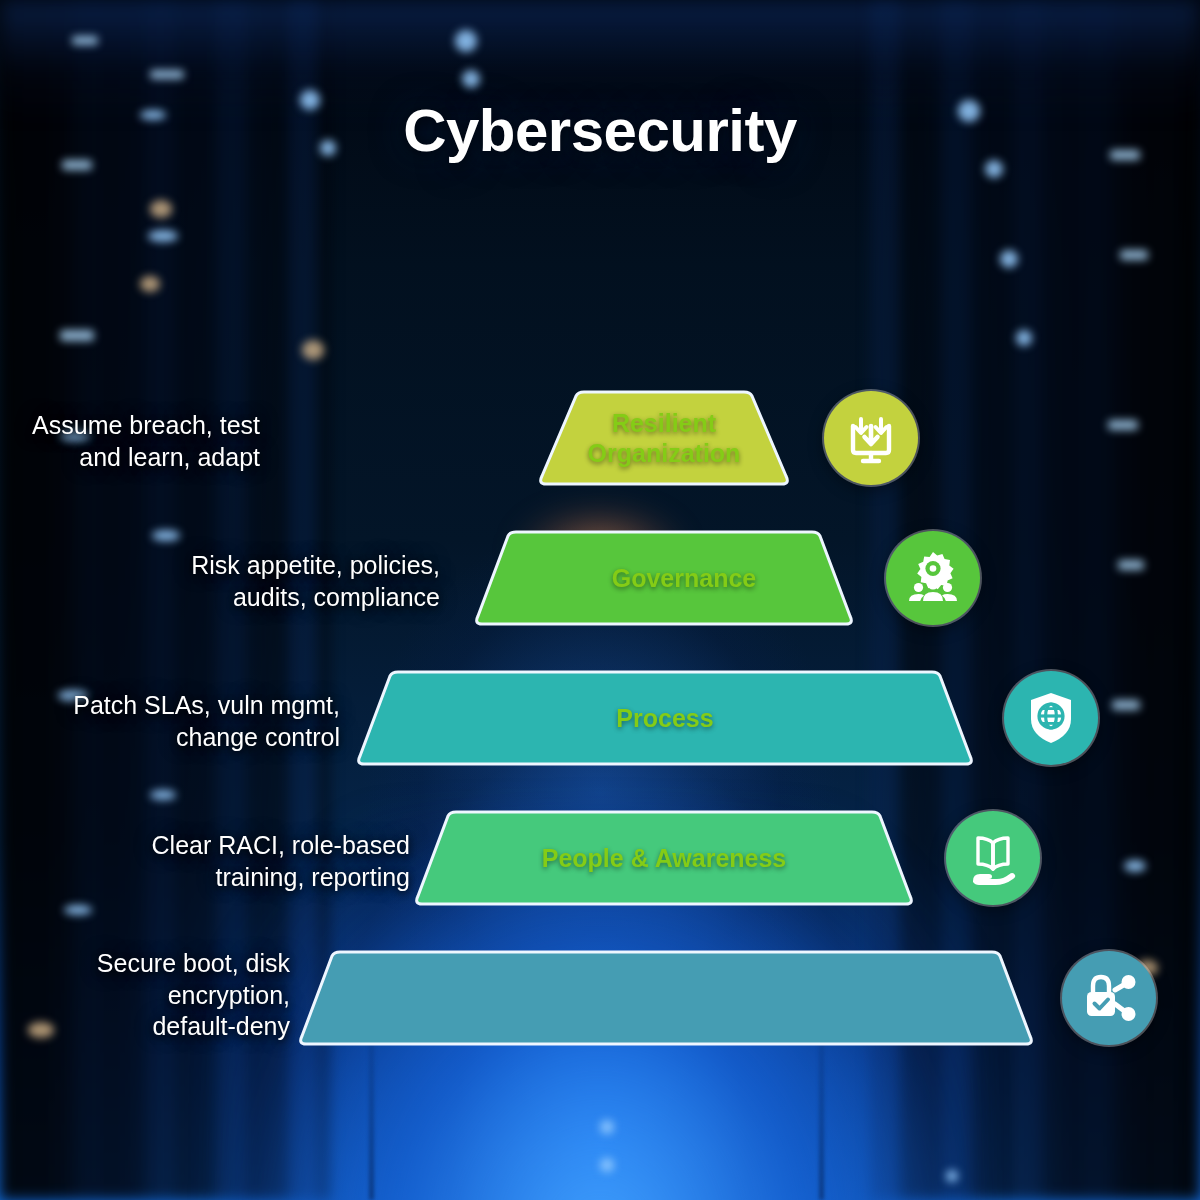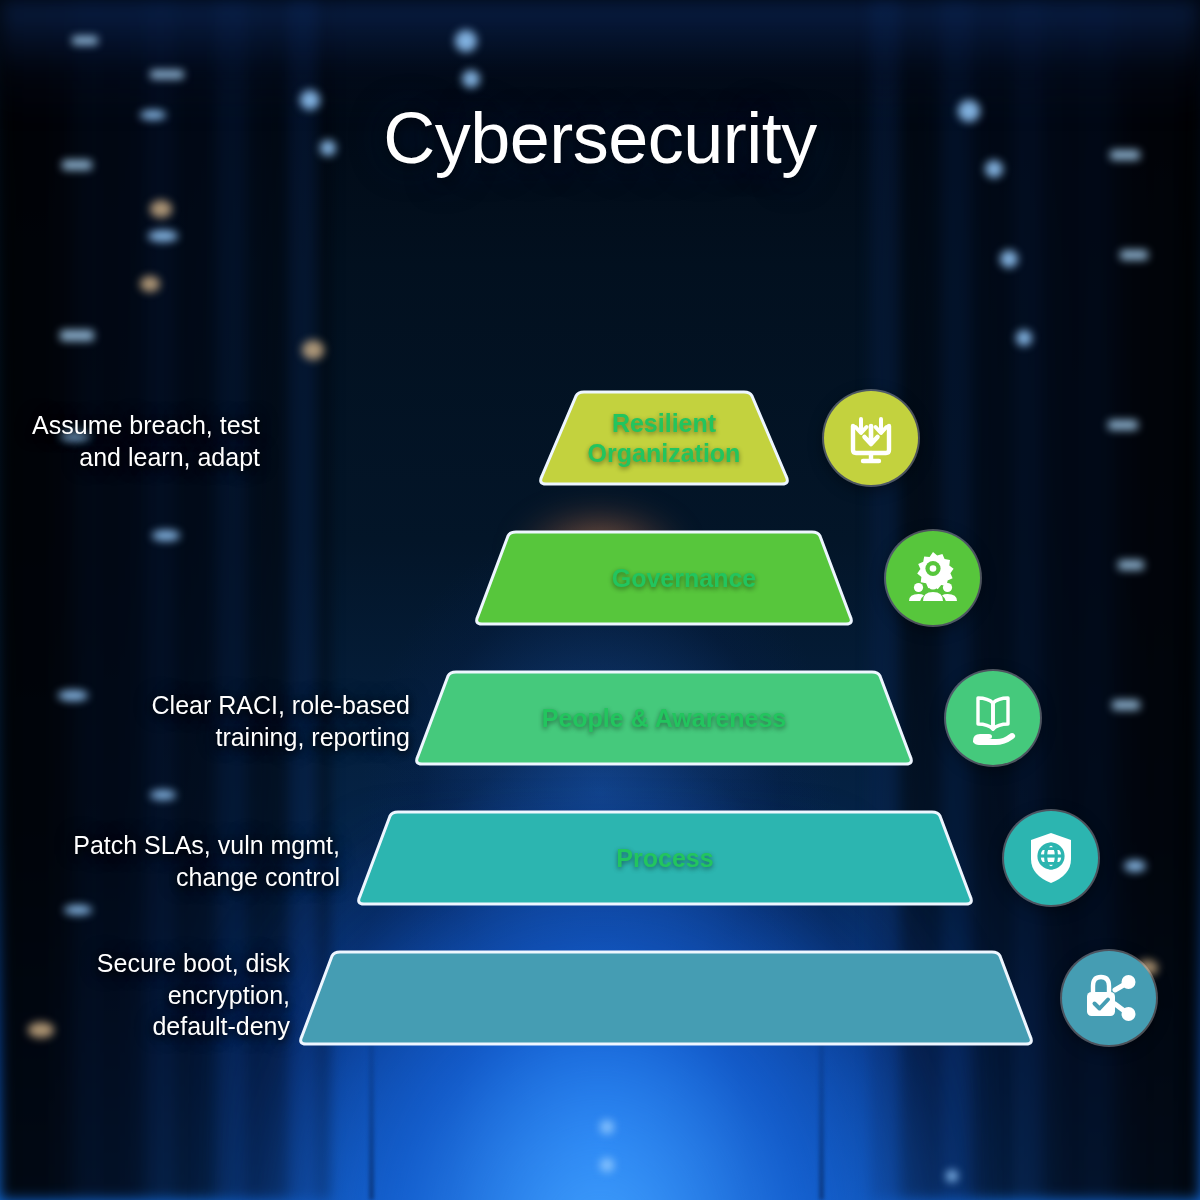--- a/index.html
+++ b/index.html
@@ -91,22 +91,22 @@
     background: rgba(175,220,255,0.78);
   }
 
   
   .title {
     position: absolute;
     left: 0; right: 0;
     top: 92px;
     text-align: center;
     color: #ffffff;
-    font-size: 72px;
-    font-weight: normal;
+    font-size: 60px;
+    font-weight: bold;
     line-height: 1.30;
     letter-spacing: -0.5px;
     text-shadow: 0 2px 14px rgba(0,0,0,0.75), 0 0 34px rgba(10,40,90,0.6);
   }
   .title .l2 { display: block; }
 
   
   .pyramid {
     position: absolute;
     left: 0; right: 0;
@@ -138,21 +138,21 @@
   }
   .tier-shape svg { display: block; overflow: visible; }
 
   .tier-label {
     position: absolute;
     top: 0;
     height: 100px;
     display: flex;
     align-items: center;
     justify-content: center;
-    color: #22c55e;
+    color: #84cc16;
     font-size: 25px;
     font-weight: bold;
     line-height: 1.22;
     text-align: center;
     text-shadow: 0 2px 5px rgba(0,0,0,0.45);
     pointer-events: none;
   }
 
   .tier-icon {
     position: absolute;
@@ -239,20 +239,22 @@
           <path d="M10 16 L10 40 Q10 43 13 43 L43 43 Q46 43 46 40 L46 16" stroke="#ffffff" stroke-width="4.4" stroke-linecap="round" fill="none"></path>
           <path d="M28 43 L28 50 M20 51 L36 51" stroke="#ffffff" stroke-width="4.4" stroke-linecap="round"></path>
           <path d="M18 9 L18 21 M12.5 17 L18 23 L23.5 17" stroke="#ffffff" stroke-width="4" stroke-linecap="round" stroke-linejoin="round" fill="none"></path>
           <path d="M38 9 L38 21 M32.5 17 L38 23 L43.5 17" stroke="#ffffff" stroke-width="4" stroke-linecap="round" stroke-linejoin="round" fill="none"></path>
           <path d="M28 16 L28 32 M21.5 27 L28 34 L34.5 27" stroke="#ffffff" stroke-width="4.6" stroke-linecap="round" stroke-linejoin="round" fill="none"></path>
         </svg>
       </div>
     </div>
 
     <div class="tier">
+      <div class="tier-desc" style="right:760px; top:22px;">Risk appetite, policies,
+audits, compliance</div>
       <div class="tier-shape" style="left:472px; width:384px;">
         <svg width="384" height="100" viewBox="0 0 384 100">
           <path d="M 36 8 Q 38 4 44 4 L 340 4 Q 346 4 348 8 L 378 88 Q 382 96 374 96 L 10 96 Q 2 96 6 88 Z" fill="#57c63c" stroke="#eef6ff" stroke-width="3" stroke-linejoin="round"></path>
         </svg>
       </div>
       <div class="tier-label" style="left:492px; width:384px;text-align:center;">Governance</div>
       <div class="tier-icon" style="left:886px; background:#57c63c;">
         <svg width="58" height="58" viewBox="0 0 58 58" fill="none">
           <g fill="#ffffff">
             <path d="M29 3 l4.2 3.6 5.2 -1.5 2.2 5.0 5.4 0.9 -0.7 5.4 4.3 3.4 -3.2 4.4 2.2 5.0 -5.0 2.2 -1.0 5.4 -5.4 -0.7 -3.5 4.2 -4.3 -3.2 -5.1 2.2 -2.2 -5.0 -5.4 -1.0 0.7 -5.4 -4.2 -3.5 3.2 -4.3 -2.2 -5.1 5.0 -2.2 1.0 -5.4 5.4 0.7 Z"></path>
@@ -263,39 +265,20 @@
           <circle cx="14.5" cy="38.5" r="4.6" fill="#ffffff"></circle>
           <circle cx="43.5" cy="38.5" r="4.6" fill="#ffffff"></circle>
           <path d="M19 52 Q19 43 29 43 Q39 43 39 52 Z" fill="#ffffff"></path>
           <path d="M5 52 Q5 45 14.5 45 Q18 45 20 46.4 Q16.5 49 16.2 52 Z" fill="#ffffff"></path>
           <path d="M53 52 Q53 45 43.5 45 Q40 45 38 46.4 Q41.5 49 41.8 52 Z" fill="#ffffff"></path>
         </svg>
       </div>
     </div>
 
     <div class="tier">
-      <div class="tier-desc" style="right:790px; top:22px;">Clear RACI, role-based
-training, reporting</div>
-      <div class="tier-shape" style="left:412px; width:504px;">
-        <svg width="504" height="100" viewBox="0 0 504 100">
-          <path d="M 36 8 Q 38 4 44 4 L 460 4 Q 466 4 468 8 L 498 88 Q 502 96 494 96 L 10 96 Q 2 96 6 88 Z" fill="#45c97c" stroke="#eef6ff" stroke-width="3" stroke-linejoin="round"></path>
-        </svg>
-      </div>
-      <div class="tier-label" style="left:412px; width:504px;">People &amp; Awareness</div>
-      <div class="tier-icon" style="left:946px; background:#45c97c;">
-        <svg width="56" height="56" viewBox="0 0 56 56" fill="none">
-          <path d="M28 13 Q23 8 13 8 L13 34 Q23 34 28 39 Z" stroke="#ffffff" stroke-width="3.4" stroke-linejoin="round" fill="none"></path>
-          <path d="M28 13 Q33 8 43 8 L43 34 Q33 34 28 39 Z" stroke="#ffffff" stroke-width="3.4" stroke-linejoin="round" fill="none"></path>
-          <path d="M28 13 L28 39" stroke="#ffffff" stroke-width="3.4" stroke-linecap="round"></path>
-          <path d="M8 51 Q8 44 15 44 L24 44 Q27 44 27 46.5 Q27 49 24 49 L18 49 L32 49 Q38 49 44 44.5 Q48 41.5 50 45 Q51 47 48 49 Q40 55 30 55 L14 55 Q10 55 8 52 Z" fill="#ffffff"></path>
-        </svg>
-      </div>
-    </div>
-
-    <div class="tier">
       <div class="tier-desc" style="right:860px; top:22px;">Patch SLAs, vuln mgmt,
 change control</div>
       <div class="tier-shape" style="left:354px; width:622px;">
         <svg width="622" height="100" viewBox="0 0 622 100">
           <path d="M 36 8 Q 38 4 44 4 L 578 4 Q 584 4 586 8 L 616 88 Q 620 96 612 96 L 10 96 Q 2 96 6 88 Z" fill="#2cb5b0" stroke="#eef6ff" stroke-width="3" stroke-linejoin="round"></path>
         </svg>
       </div>
       <div class="tier-label" style="left:354px; width:622px;">Process</div>
       <div class="tier-icon" style="left:1004px; background:#2cb5b0;">
         <svg width="56" height="58" viewBox="0 0 56 58" fill="none">
@@ -303,20 +286,39 @@
           <circle cx="28" cy="27" r="12" fill="none" stroke="#2cb5b0" stroke-width="3.2"></circle>
           <ellipse cx="28" cy="27" rx="5.4" ry="12" fill="none" stroke="#2cb5b0" stroke-width="3.2"></ellipse>
           <path d="M16.6 27 L39.4 27" stroke="#2cb5b0" stroke-width="3.2"></path>
           <path d="M18.6 19.6 L37.4 19.6" stroke="#2cb5b0" stroke-width="2.8"></path>
           <path d="M18.6 34.4 L37.4 34.4" stroke="#2cb5b0" stroke-width="2.8"></path>
         </svg>
       </div>
     </div>
 
     <div class="tier">
+      <div class="tier-desc" style="right:790px; top:22px;">Clear RACI, role-based
+training, reporting</div>
+      <div class="tier-shape" style="left:412px; width:504px;">
+        <svg width="504" height="100" viewBox="0 0 504 100">
+          <path d="M 36 8 Q 38 4 44 4 L 460 4 Q 466 4 468 8 L 498 88 Q 502 96 494 96 L 10 96 Q 2 96 6 88 Z" fill="#45c97c" stroke="#eef6ff" stroke-width="3" stroke-linejoin="round"></path>
+        </svg>
+      </div>
+      <div class="tier-label" style="left:412px; width:504px;">People &amp; Awareness</div>
+      <div class="tier-icon" style="left:946px; background:#45c97c;">
+        <svg width="56" height="56" viewBox="0 0 56 56" fill="none">
+          <path d="M28 13 Q23 8 13 8 L13 34 Q23 34 28 39 Z" stroke="#ffffff" stroke-width="3.4" stroke-linejoin="round" fill="none"></path>
+          <path d="M28 13 Q33 8 43 8 L43 34 Q33 34 28 39 Z" stroke="#ffffff" stroke-width="3.4" stroke-linejoin="round" fill="none"></path>
+          <path d="M28 13 L28 39" stroke="#ffffff" stroke-width="3.4" stroke-linecap="round"></path>
+          <path d="M8 51 Q8 44 15 44 L24 44 Q27 44 27 46.5 Q27 49 24 49 L18 49 L32 49 Q38 49 44 44.5 Q48 41.5 50 45 Q51 47 48 49 Q40 55 30 55 L14 55 Q10 55 8 52 Z" fill="#ffffff"></path>
+        </svg>
+      </div>
+    </div>
+
+    <div class="tier">
       <div class="tier-desc" style="right:910px; top:0px;margin-left:48px;">Secure boot, disk
 encryption,
 default-deny</div>
       <div class="tier-shape" style="left:296px; width:740px;">
         <svg width="740" height="100" viewBox="0 0 740 100">
           <path d="M 36 8 Q 38 4 44 4 L 696 4 Q 702 4 704 8 L 734 88 Q 738 96 730 96 L 10 96 Q 2 96 6 88 Z" fill="#459db3" stroke="#eef6ff" stroke-width="3" stroke-linejoin="round"></path>
         </svg>
       </div>
       <div class="tier-icon" style="left:1062px; background:#459db3;">
         <svg width="58" height="56" viewBox="0 0 58 56" fill="none">

